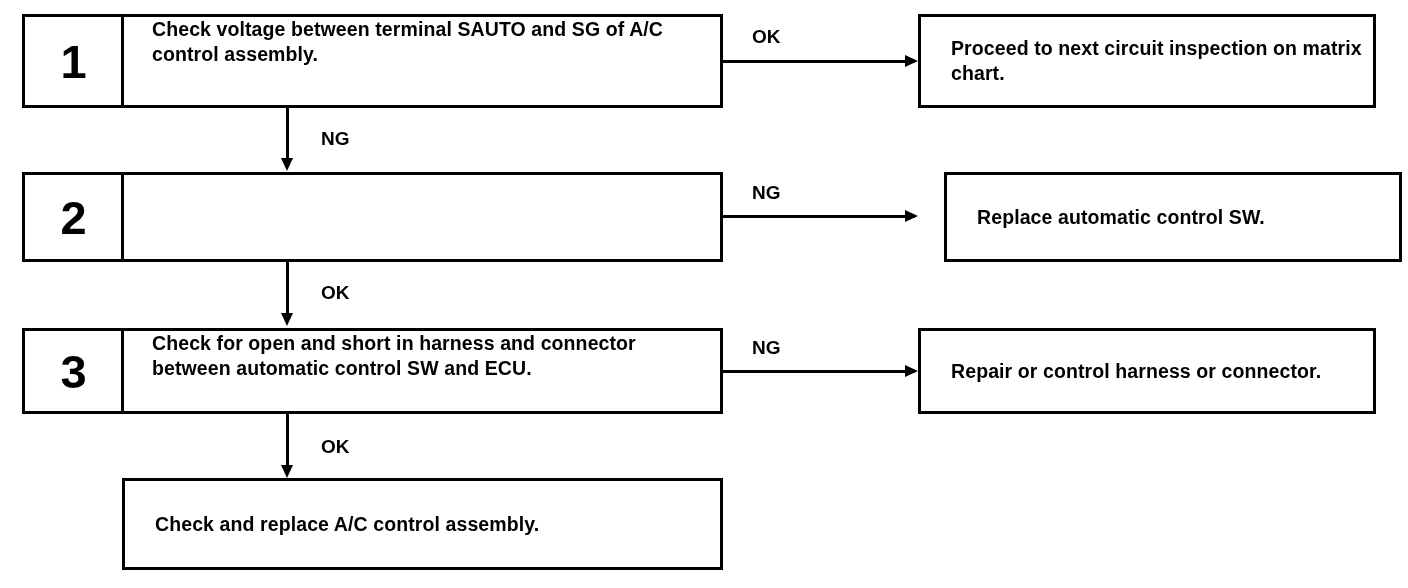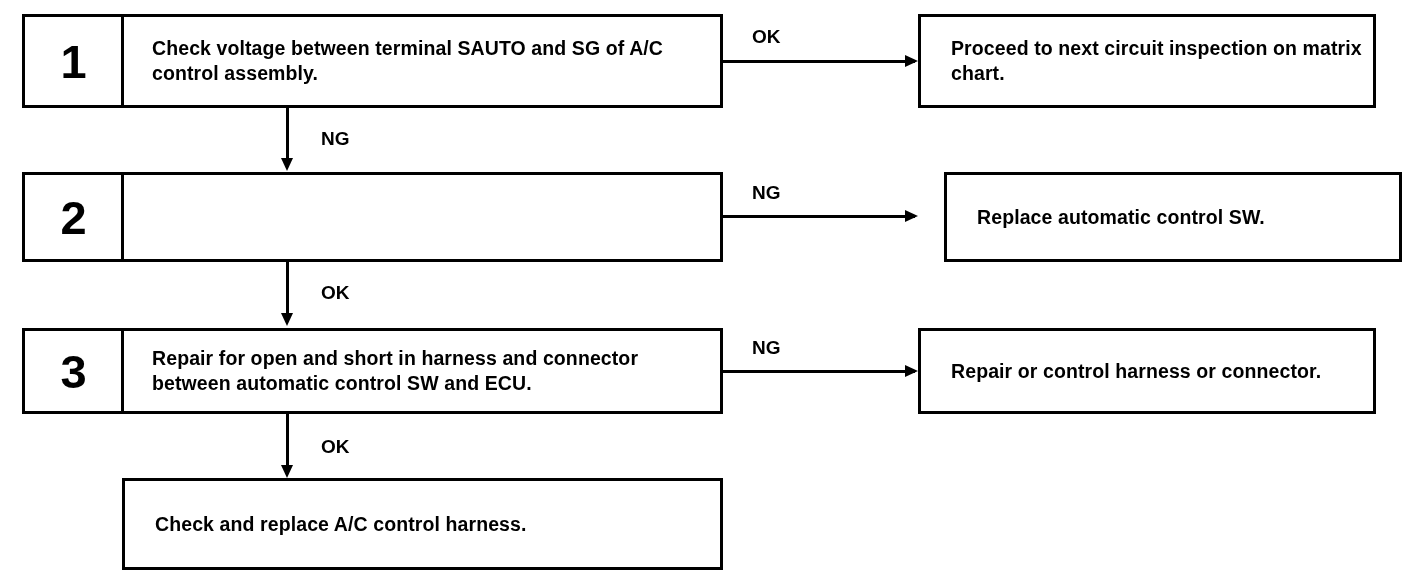--- a/index.html
+++ b/index.html
@@ -41,21 +41,21 @@
     font-weight: bold;
     font-size: 47px;
     line-height: 1;
     letter-spacing: -1px;
     color: #000000;
     font-family: "Liberation Sans", sans-serif;
   }
   .step-text {
     flex: 1 1 auto;
     display: flex;
-    align-items: center;
+    align-items: flex-start;
     padding-left: 28px;
     padding-right: 20px;
   }
   .plain-text {
     display: flex;
     align-items: center;
     padding-left: 30px;
     padding-right: 2px;
     width: 100%;
     height: 100%;
@@ -147,37 +147,37 @@
     </div>
   </div>
 
   <div class="v-line" style="left:286px; top:262px; width:3px; height:53px;"></div>
   <div class="arrow-down" style="left:281px; top:313px;"></div>
   <div class="edge-label" style="left:321px; top:283px;">OK</div>
 
   <div class="box step-box" style="left:22px; top:328px; width:701px; height:86px;">
     <div class="step-num">3</div>
     <div class="step-text">
-      <span class="body-text">Repair for open and short in harness and connector between automatic control SW and ECU.</span>
+      <span class="body-text">Check for open and short in harness and connector between automatic control SW and ECU.</span>
     </div>
   </div>
 
   <div class="h-line" style="left:723px; top:370px; width:192px;"></div>
   <div class="arrow-right" style="left:905px; top:365px;"></div>
   <div class="edge-label" style="left:752px; top:338px;">NG</div>
 
   <div class="box" style="left:918px; top:328px; width:458px; height:86px;">
     <div class="plain-text">
       <span class="body-text">Repair or control harness or connector.</span>
     </div>
   </div>
 
   <div class="v-line" style="left:286px; top:414px; width:3px; height:53px;"></div>
   <div class="arrow-down" style="left:281px; top:465px;"></div>
   <div class="edge-label" style="left:321px; top:437px;">OK</div>
 
   <div class="box" style="left:122px; top:478px; width:601px; height:92px;">
     <div class="plain-text">
-      <span class="body-text">Check and replace A/C control harness.</span>
+      <span class="body-text">Check and replace A/C control assembly.</span>
     </div>
   </div>
 
 </div>
 
 </body></html>

